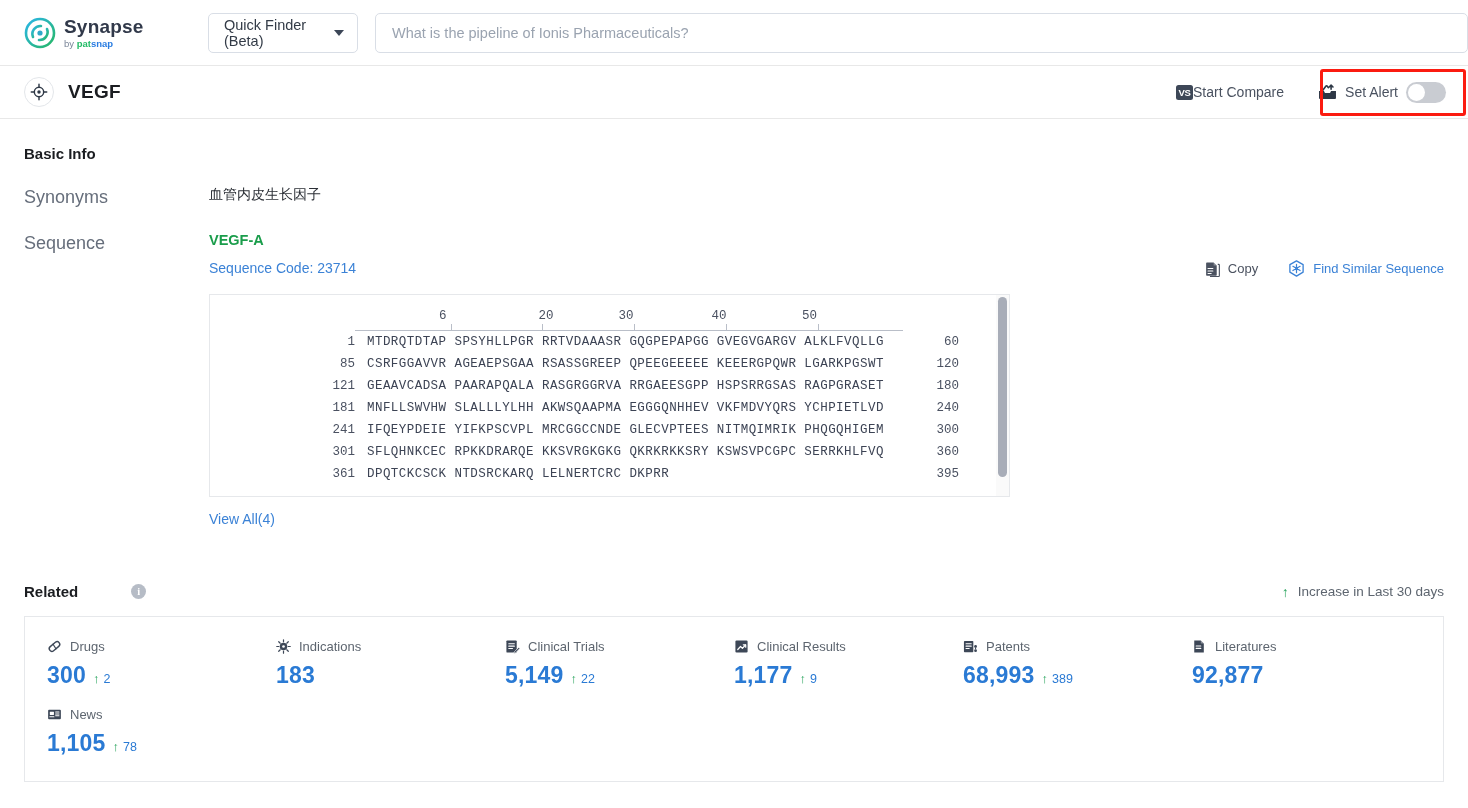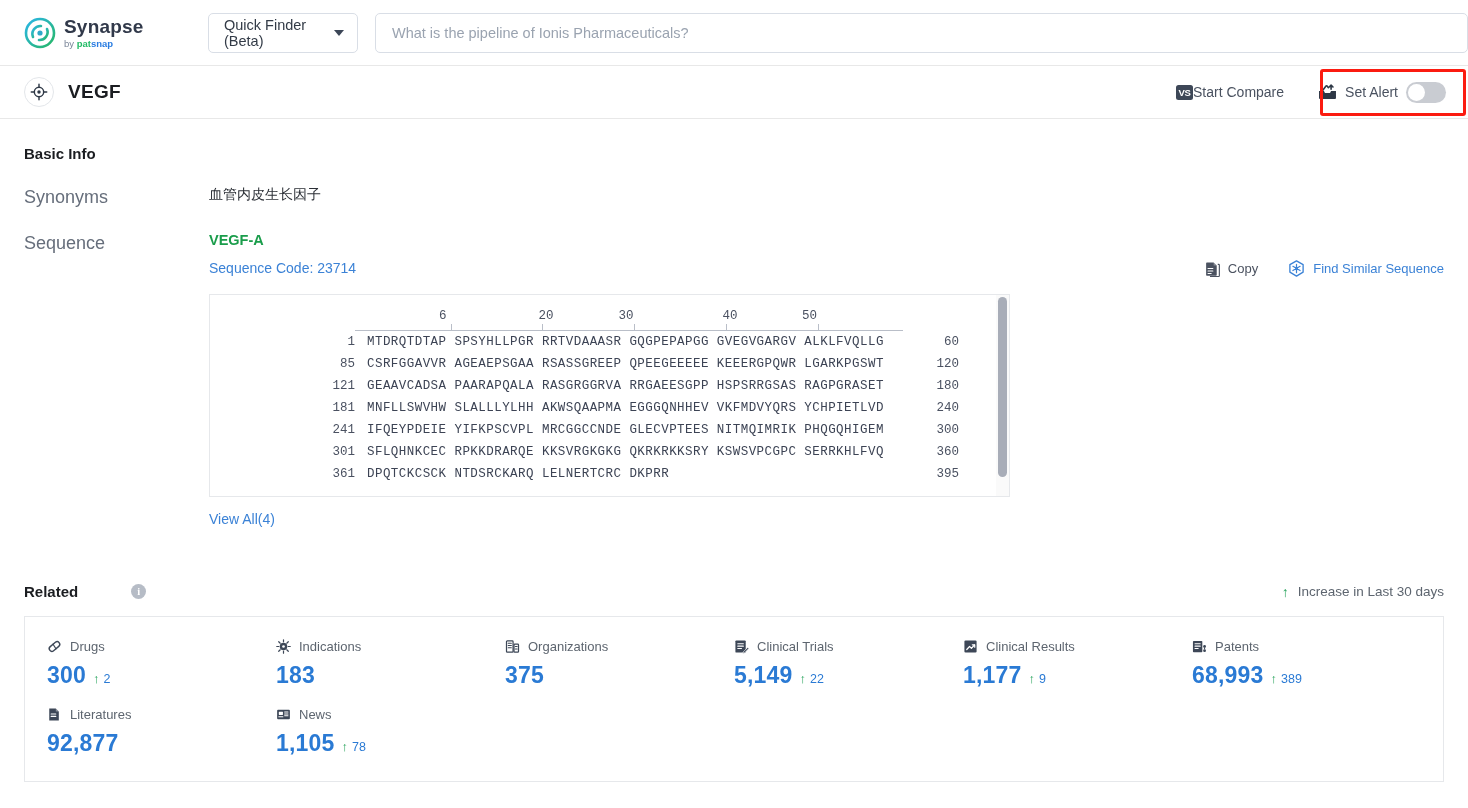--- a/index.html
+++ b/index.html
@@ -331,21 +331,21 @@
 
       <div class="seq-box">
         <div class="seq-inner">
           <div class="ruler" id="ruler">
               <span class="tick" style="left: 87.7px;">6</span>
               <span class="tickmark" style="left: 95.7px;"></span>
               <span class="tick" style="left: 191px;">20</span>
               <span class="tickmark" style="left: 187.4px;"></span>
               <span class="tick" style="left: 271.1px;">30</span>
               <span class="tickmark" style="left: 279.1px;"></span>
-              <span class="tick" style="left: 375px;">40</span>
+              <span class="tick" style="left: 364px;">40</span>
               <span class="tickmark" style="left: 370.8px;"></span>
               <span class="tick" style="left: 454.5px;">50</span>
               <span class="tickmark" style="left: 462.5px;"></span>
             </div>
           <div id="seq-lines">
               <div class="seq-line"><span class="startnum">1</span><span class="residues">MTDRQTDTAP SPSYHLLPGR RRTVDAAASR GQGPEPAPGG GVEGVGARGV ALKLFVQLLG</span><span class="endnum">60</span></div>
               <div class="seq-line"><span class="startnum">85</span><span class="residues">CSRFGGAVVR AGEAEPSGAA RSASSGREEP QPEEGEEEEE KEEERGPQWR LGARKPGSWT</span><span class="endnum">120</span></div>
               <div class="seq-line"><span class="startnum">121</span><span class="residues">GEAAVCADSA PAARAPQALA RASGRGGRVA RRGAEESGPP HSPSRRGSAS RAGPGRASET</span><span class="endnum">180</span></div>
               <div class="seq-line"><span class="startnum">181</span><span class="residues">MNFLLSWVHW SLALLLYLHH AKWSQAAPMA EGGGQNHHEV VKFMDVYQRS YCHPIETLVD</span><span class="endnum">240</span></div>
               <div class="seq-line"><span class="startnum">241</span><span class="residues">IFQEYPDEIE YIFKPSCVPL MRCGGCCNDE GLECVPTEES NITMQIMRIK PHQGQHIGEM</span><span class="endnum">300</span></div>
@@ -407,35 +407,20 @@
             <span class="lbl">Indications</span>
           </div>
           <div class="stat-value-row">
             <span class="stat-value">183</span>
           </div>
         </div>
         <div>
           <div class="stat-label">
             <span>
               <svg class="ico" width="15" height="15" viewBox="0 0 16 16">
-                <rect x="1.6" y="2" width="7" height="12" rx=".8" fill="none" stroke="#3d4757" stroke-width="1.3"></rect>
-                <rect x="9.6" y="5.5" width="4.8" height="8.5" rx=".8" fill="none" stroke="#3d4757" stroke-width="1.3"></rect>
-                <path d="M3.4 4.6h3.4M3.4 7h3.4M3.4 9.4h3.4M11 8h2M11 10.6h2" stroke="#3d4757" stroke-width="1.1" stroke-linecap="round"></path>
-              </svg>
-            </span>
-            <span class="lbl">Organizations</span>
-          </div>
-          <div class="stat-value-row">
-            <span class="stat-value">375</span>
-          </div>
-        </div>
-        <div>
-          <div class="stat-label">
-            <span>
-              <svg class="ico" width="15" height="15" viewBox="0 0 16 16">
                 <rect x="1.5" y="1.5" width="11" height="13" rx="1" fill="#3d4757"></rect>
                 <path d="M4 5h6M4 7.6h6M4 10.2h4" stroke="#fff" stroke-width="1.1" stroke-linecap="round"></path>
                 <path d="M10 13.6 14.6 9l1.2 1.2-4.6 4.6-1.8.6z" fill="#3d4757" stroke="#fff" stroke-width=".7"></path>
               </svg>
             </span>
             <span class="lbl">Clinical Trials</span>
           </div>
           <div class="stat-value-row">
             <span class="stat-value">5,149</span>
             <span class="delta">

